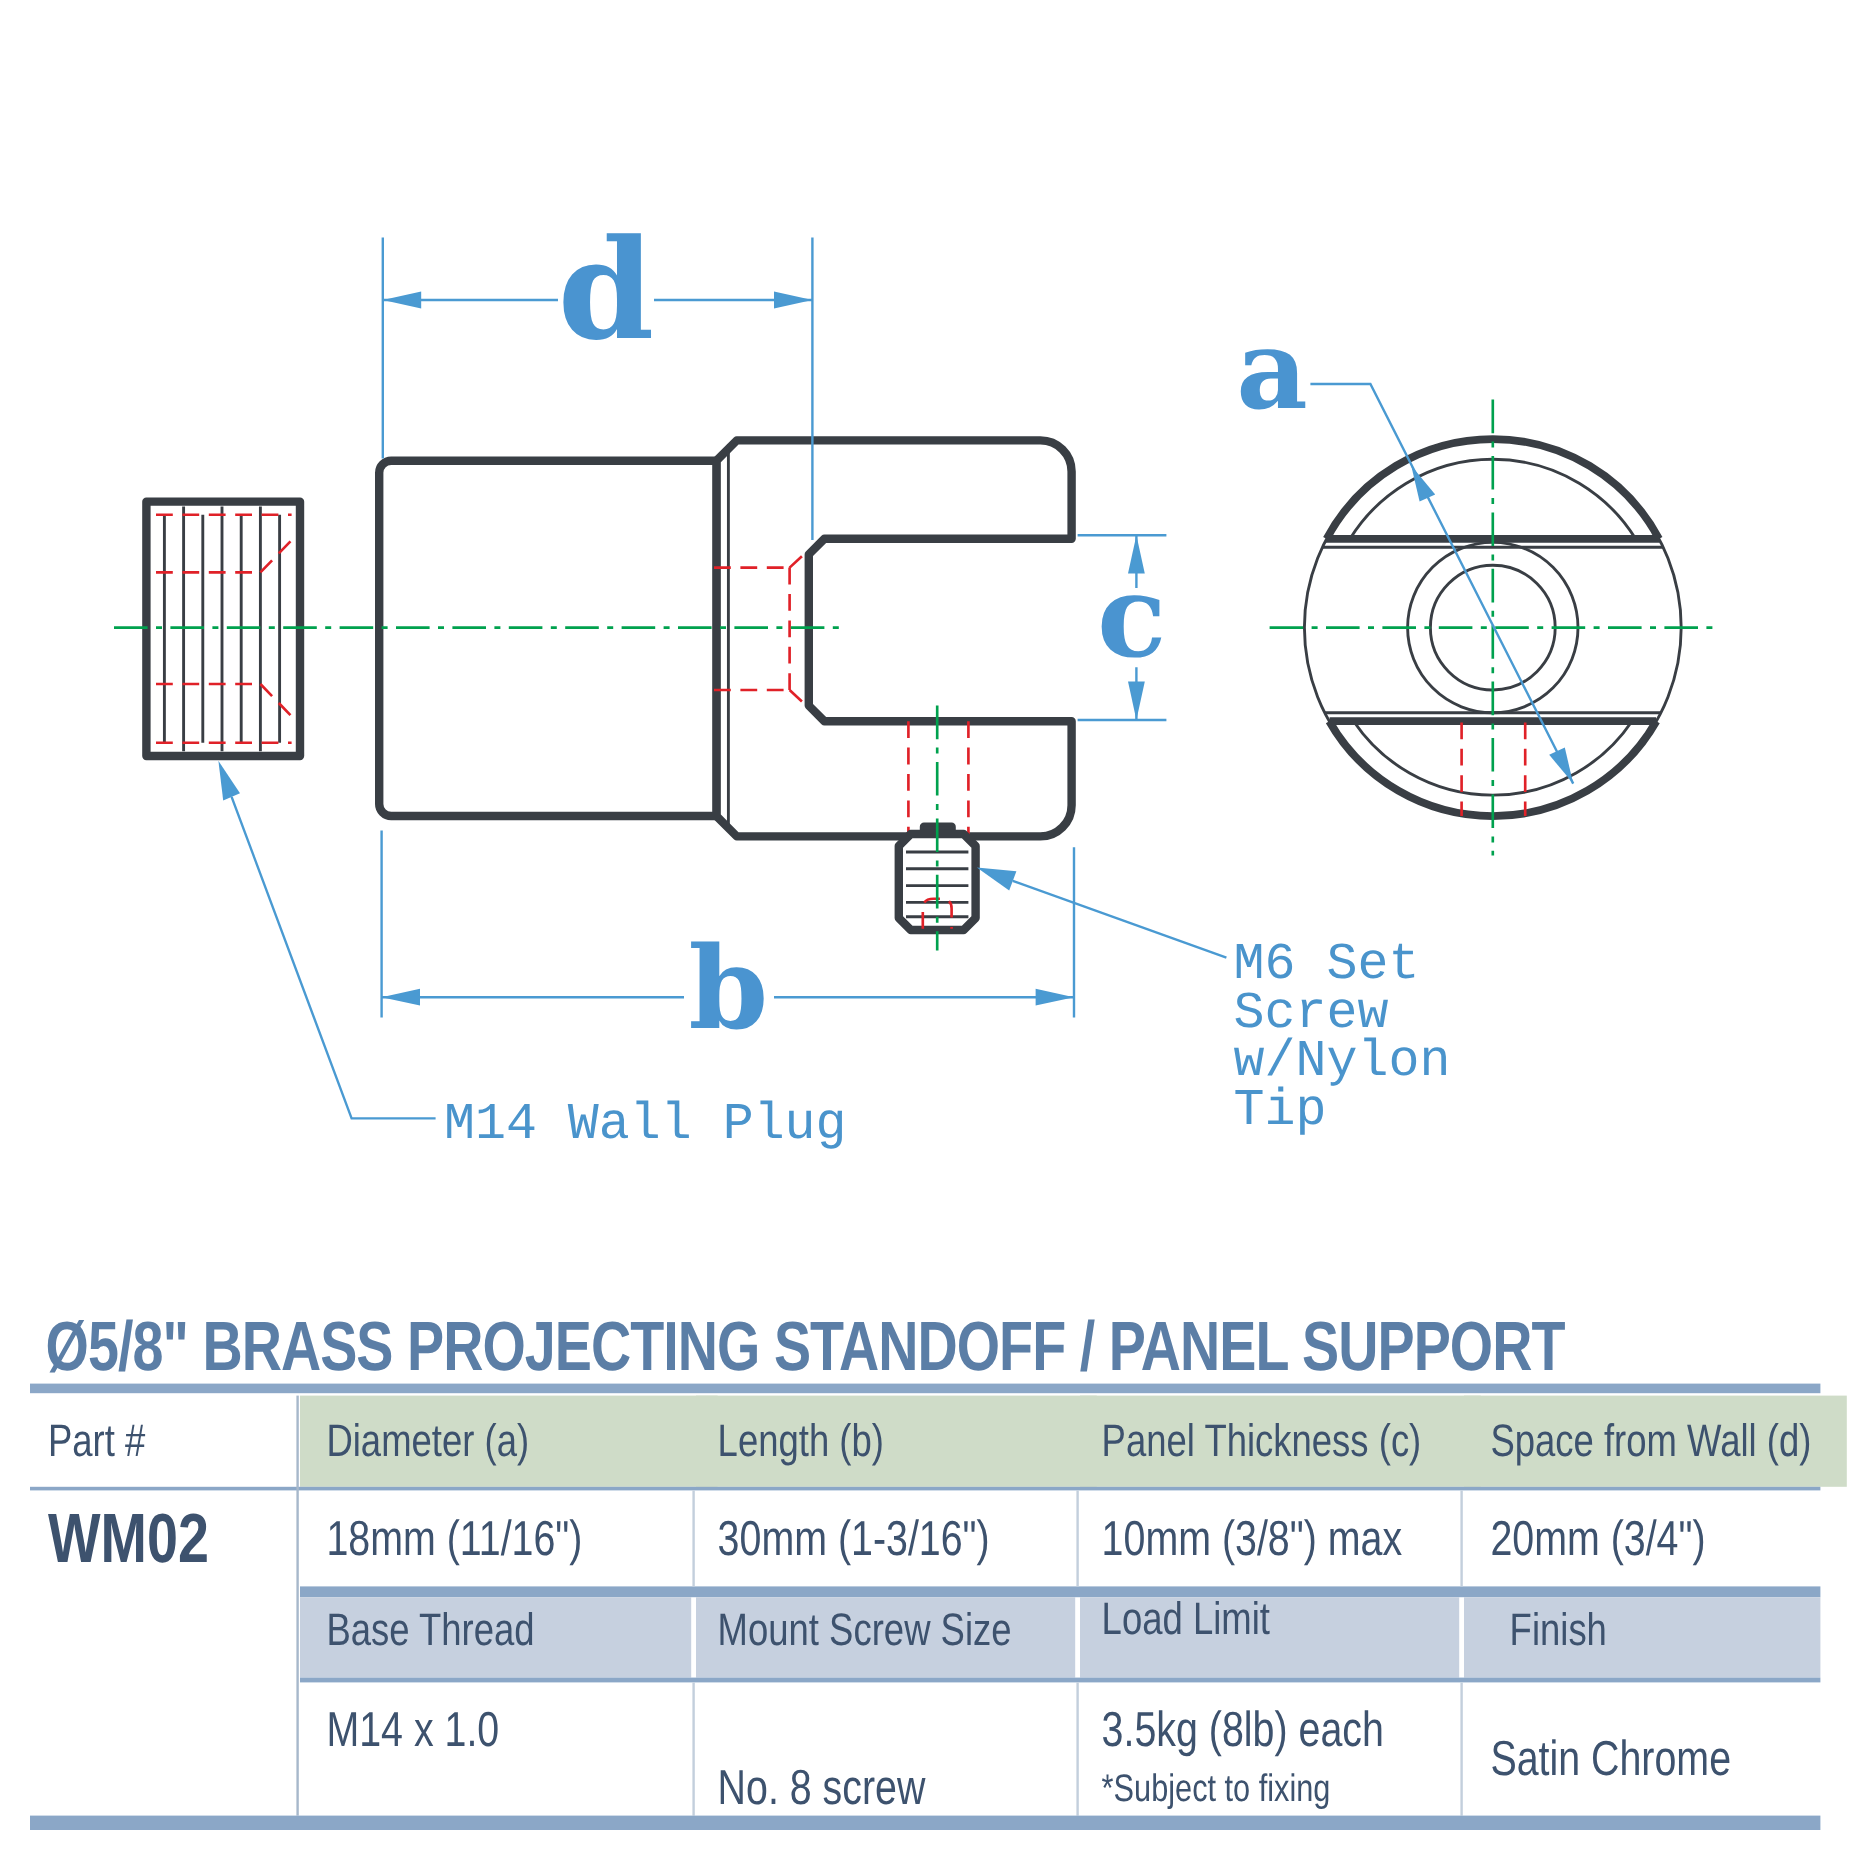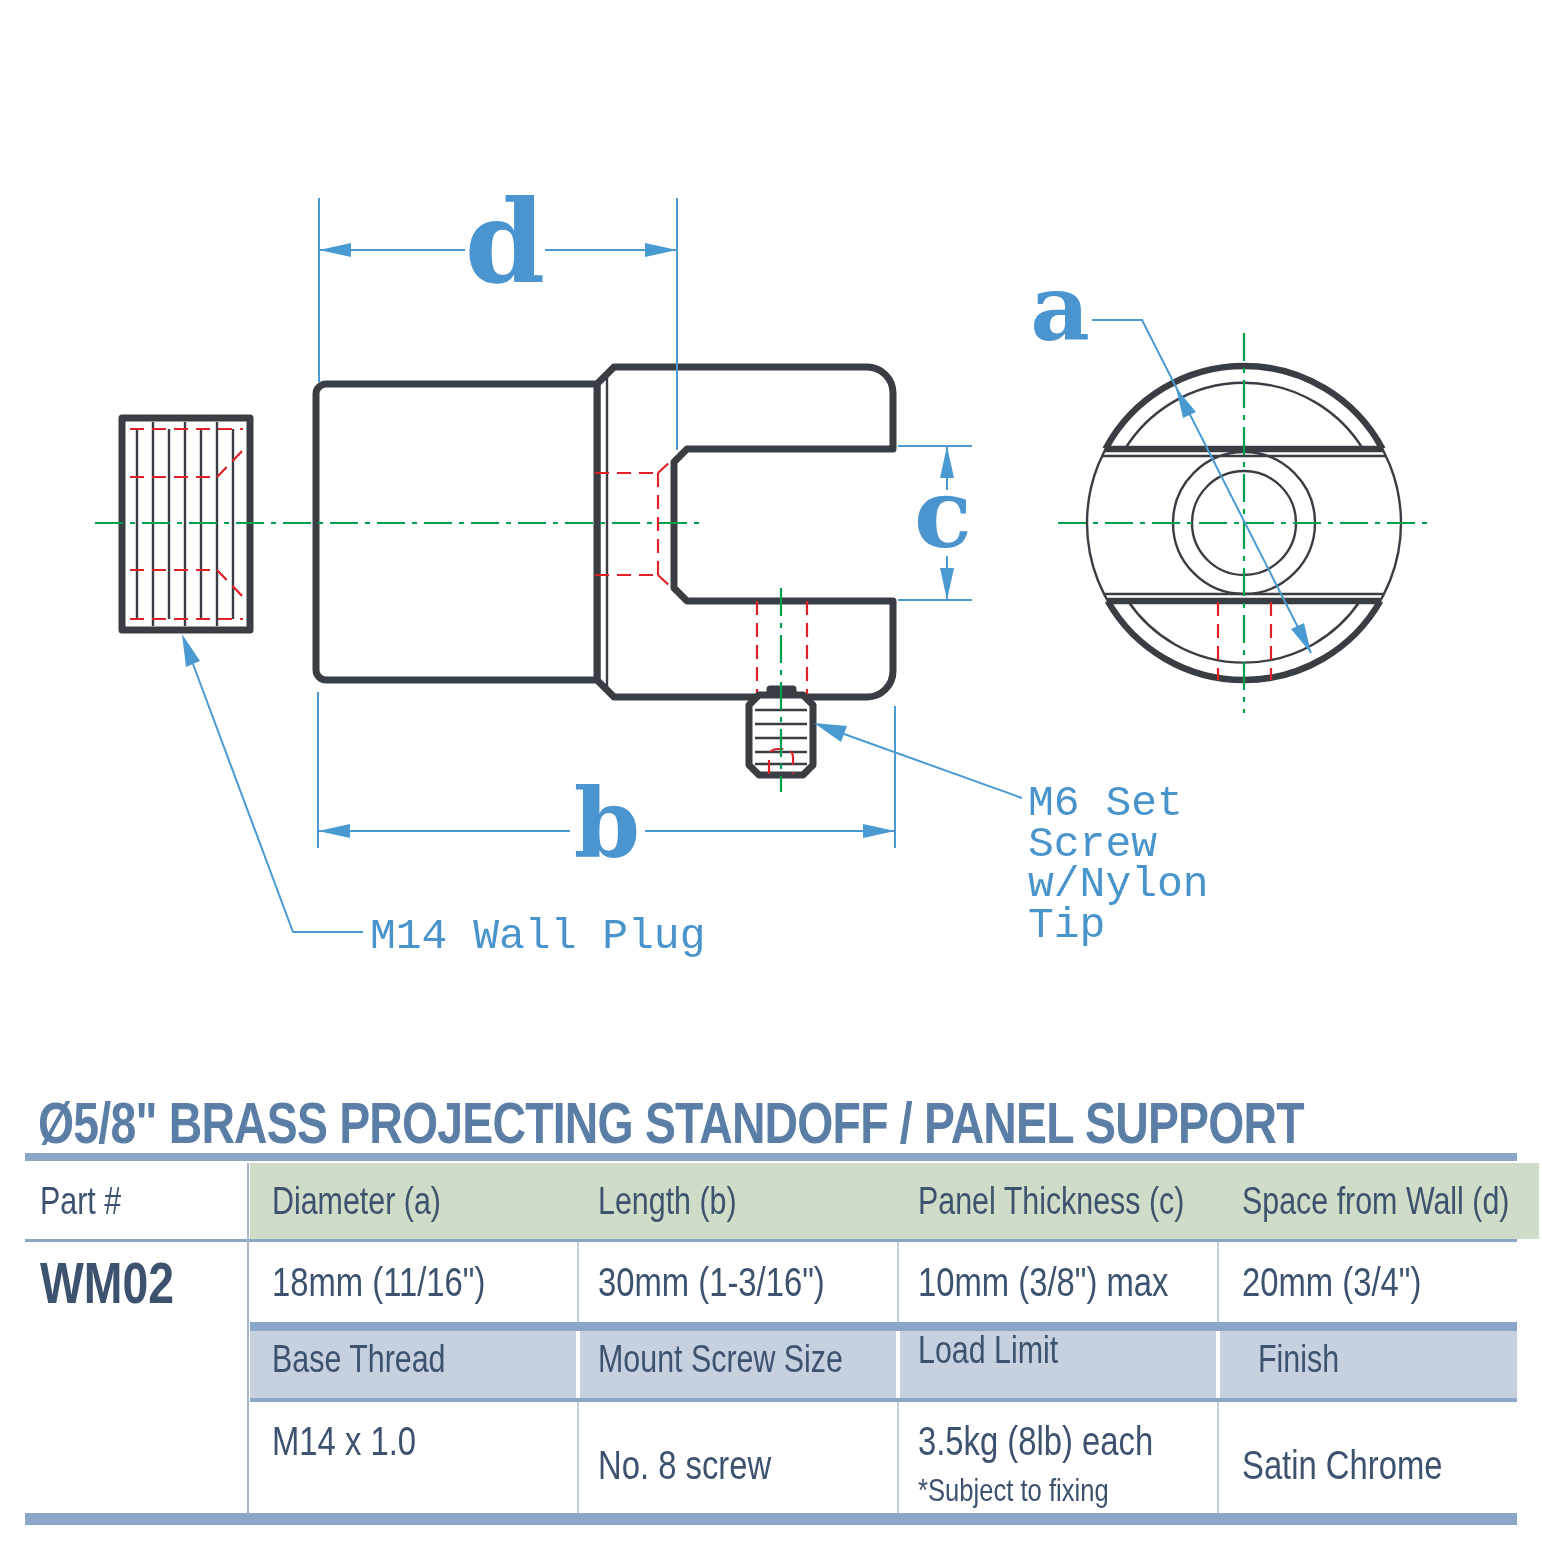--- a/index.html
+++ b/index.html
@@ -188,21 +188,21 @@
     </div>
   <div class="cell hdr hblue" style="left:1220px;top:1331px;width:297px;height:67px;padding-left:38px;padding-bottom:10px;box-sizing:border-box;">
        <span class="sqz">Finish</span>
     </div>
 
   <div class="abs bar" style="left:250px;top:1398px;width:1267px;height:4px;"></div>
 
   <div class="cell dat" style="left:250px;top:1402px;width:326px;height:111px;padding-left:22px;align-items:flex-start;padding-top:16px;box-sizing:border-box;">
        <span class="sqz">M14 x 1.0</span>
     </div>
-  <div class="cell dat" style="left:580px;top:1402px;width:316px;height:111px;padding-left:18px;align-items:center;padding-top:16px;box-sizing:border-box;">
+  <div class="cell dat" style="left:580px;top:1402px;width:316px;height:111px;padding-left:18px;align-items:flex-end;padding-top:16px;box-sizing:border-box;">
        <span class="sqz">No. 8 screw</span>
     </div>
   <div class="cell dat" style="left:900px;top:1402px;width:316px;height:97px;padding-left:18px;align-items:flex-start;padding-top:16px;box-sizing:border-box;flex-direction:column;">
        <span class="sqz">3.5kg (8lb) each</span>
        <span class="sqz note" style="margin-top:7px;">*Subject to fixing</span>
     </div>
   <div class="cell dat" style="left:1220px;top:1402px;width:297px;height:111px;padding-left:22px;align-items:center;padding-top:16px;box-sizing:border-box;">
        <span class="sqz">Satin Chrome</span>
     </div>
 

